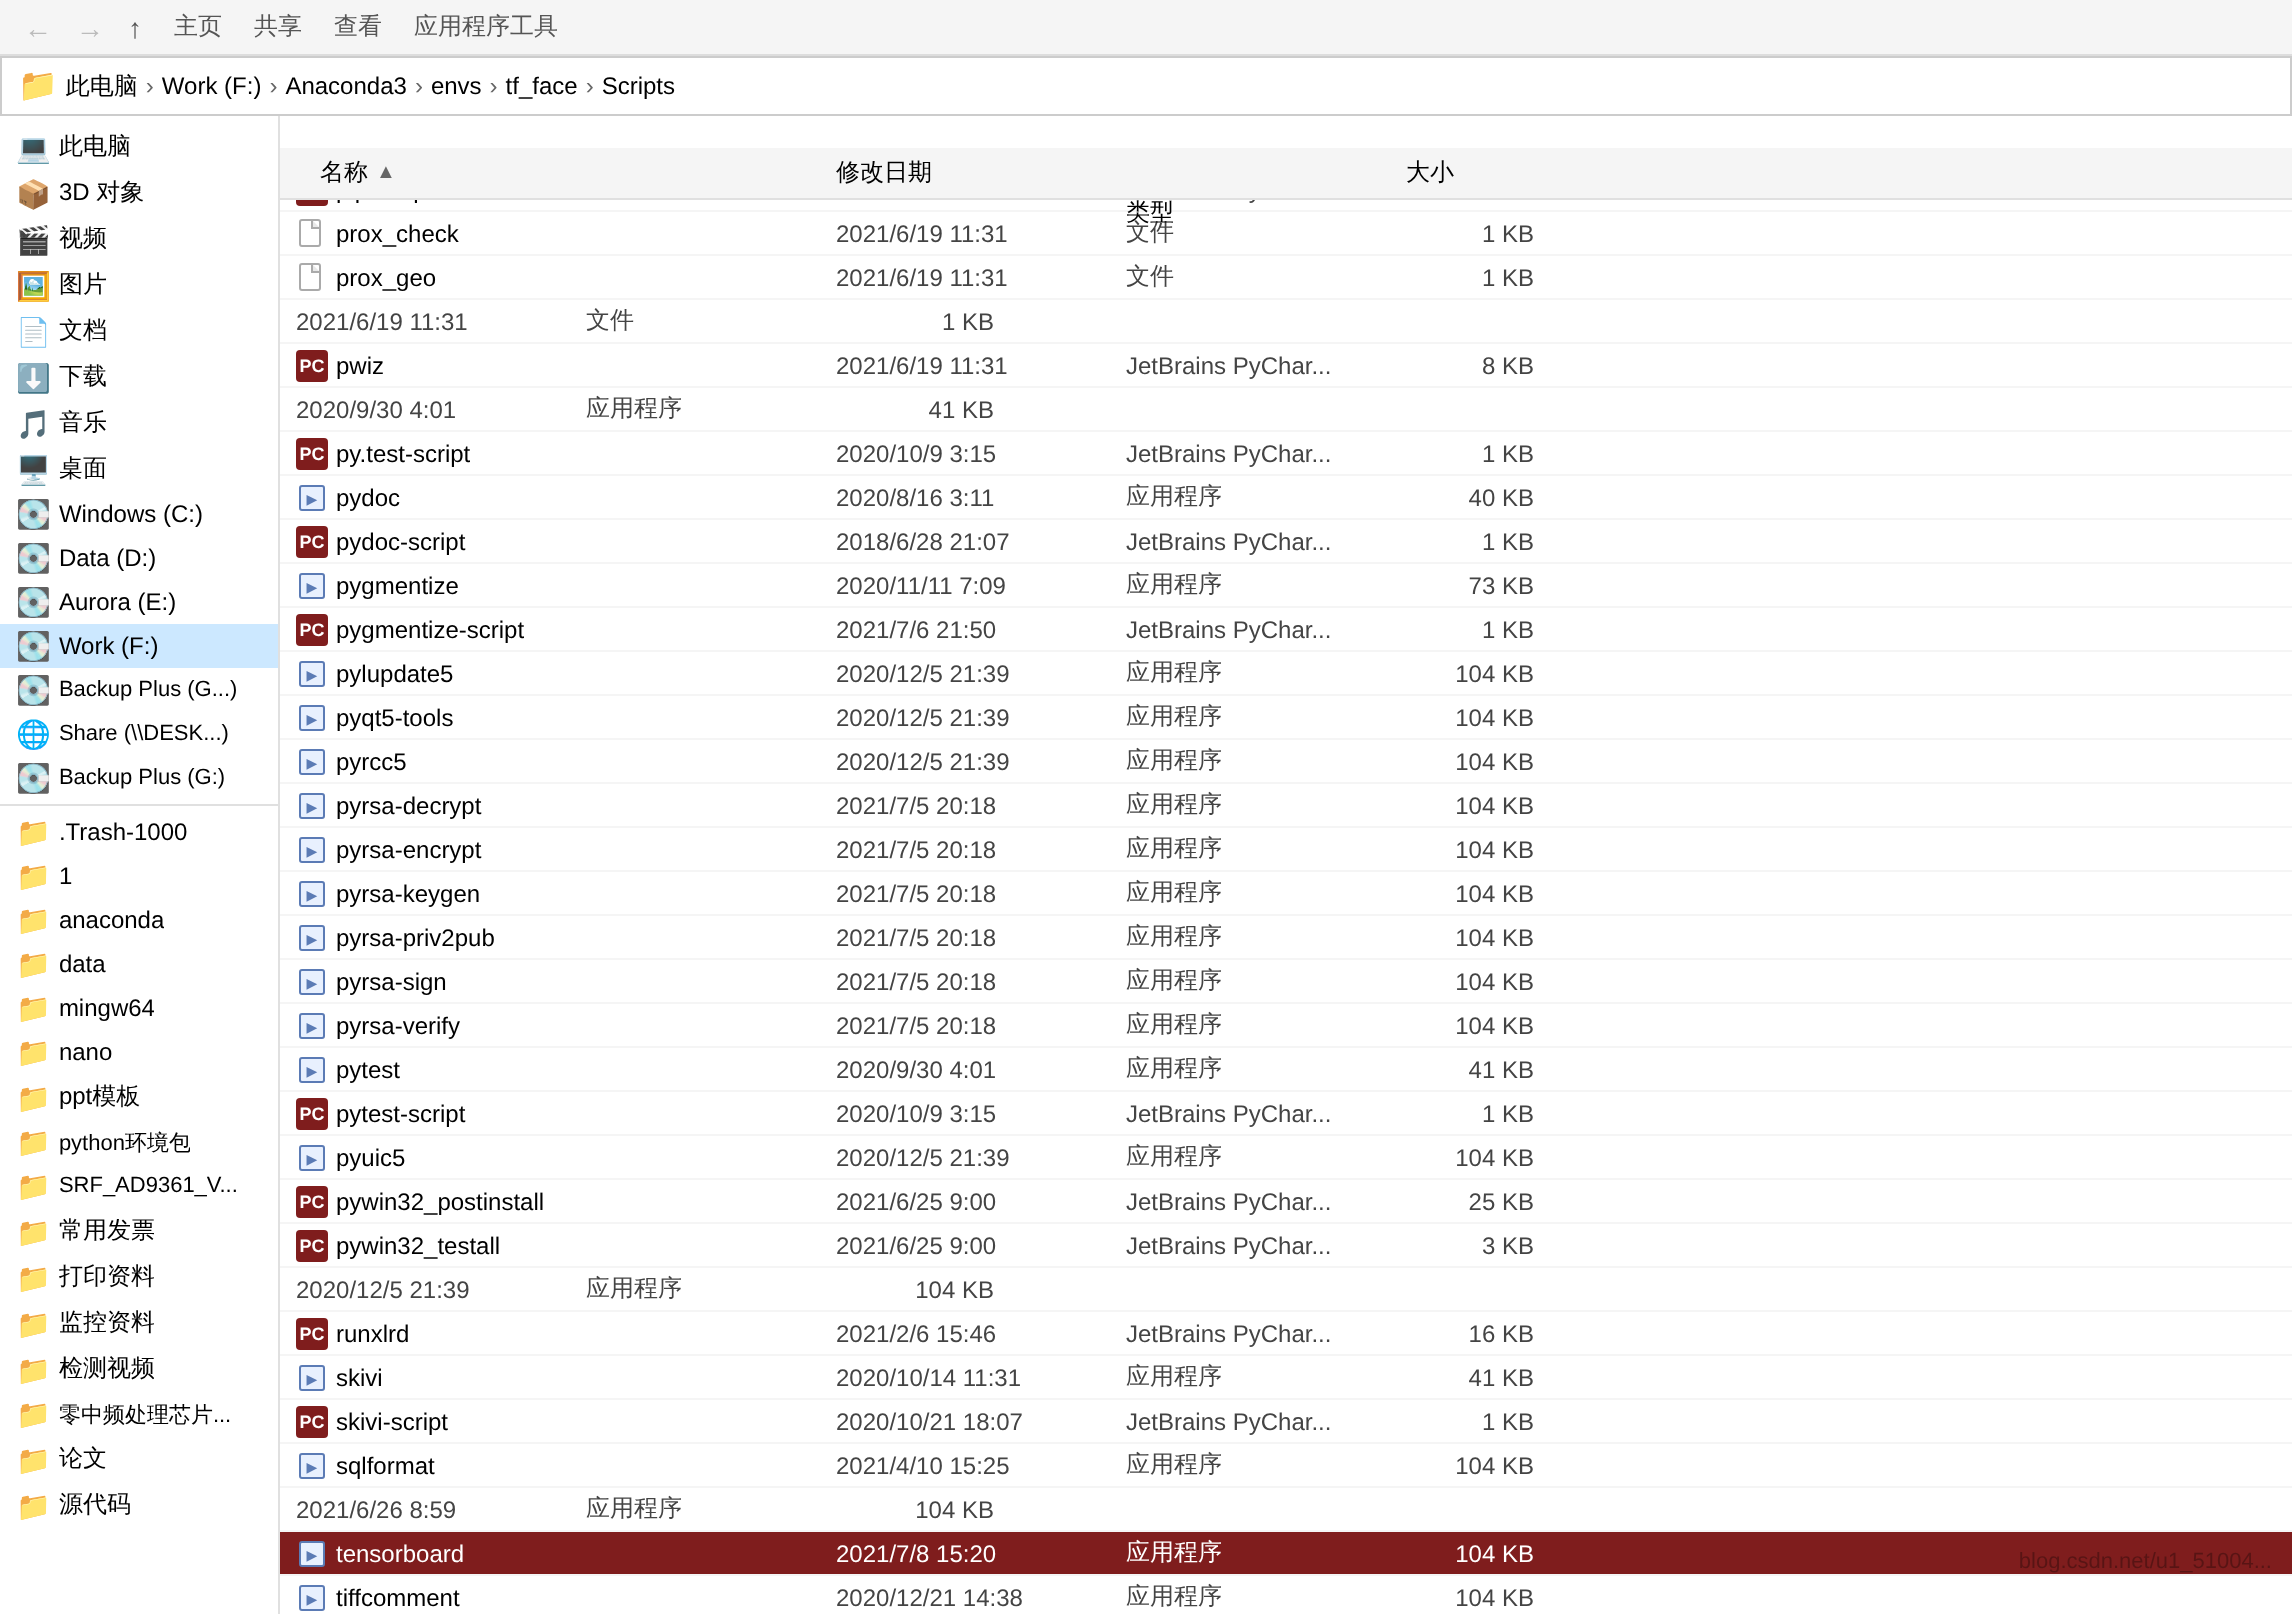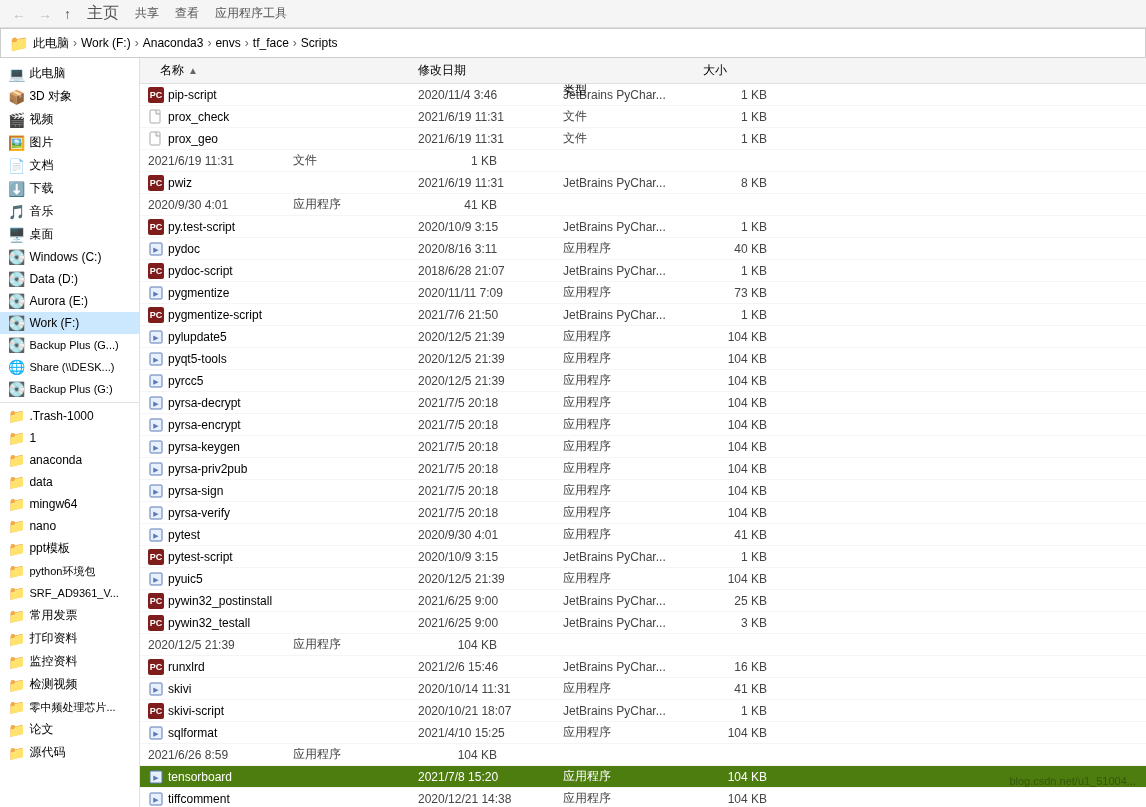--- a/index.html
+++ b/index.html
@@ -74,38 +74,38 @@
       flex: 1;
       overflow-y: auto;
       background: #fff;
     }
     .file-list-header {
       display: flex;
       align-items: center;
       border-bottom: 1px solid #e0e0e0;
       background: #f5f5f5;
       position: sticky;
-      top: 0;
+      top: 16px;
       z-index: 1;
       height: 26px;
     }
     .col-name { width: 270px; padding-left: 20px; font-size: 12px; cursor: pointer; display: flex; align-items: center; gap: 4px; }
     .col-date { width: 145px; padding-left: 8px; font-size: 12px; cursor: pointer; }
     .col-type { width: 140px; padding-left: 8px; font-size: 12px; cursor: pointer; margin-top: 40px; }
     .col-size { width: 80px; padding-left: 8px; font-size: 12px; cursor: pointer; }
     .col-up-arrow { font-size: 10px; color: #666; }
     
     .file-row {
       display: flex;
       align-items: center;
       height: 22px;
       cursor: pointer;
       border-bottom: 1px solid #f5f5f5;
     }
-    .file-row.selected { background: #4d7c0f; color: #fff; }
+    .file-row.selected { background: #7f1d1d; color: #fff; }
     .file-name-cell {
       width: 270px;
       display: flex;
       align-items: center;
       gap: 4px;
       padding-left: 8px;
       font-size: 12px;
       overflow: hidden;
       text-overflow: ellipsis;
       white-space: nowrap;
@@ -151,21 +151,21 @@
       color: rgba(0,0,0,0.3);
     }
   </style>
 </head>
 <body>
 
 <div class="toolbar">
   <button class="toolbar-btn disabled">←</button>
   <button class="toolbar-btn disabled">→</button>
   <button class="toolbar-btn">↑</button>
-  <span style="margin-left:8px; font-size:16px; color:#555;">主页</span>
+  <span style="margin-left:8px; font-size:12px; color:#555;">主页</span>
   <span style="margin-left:12px; font-size:12px; color:#555;">共享</span>
   <span style="margin-left:12px; font-size:12px; color:#555;">查看</span>
   <span style="margin-left:12px; font-size:12px; color:#555;">应用程序工具</span>
 </div>
 
 <div class="address-bar">
   <span style="font-size:16px;">📁</span>
   <div class="breadcrumb">
     <span class="breadcrumb-item">此电脑</span>
     <span class="breadcrumb-sep">›</span>

